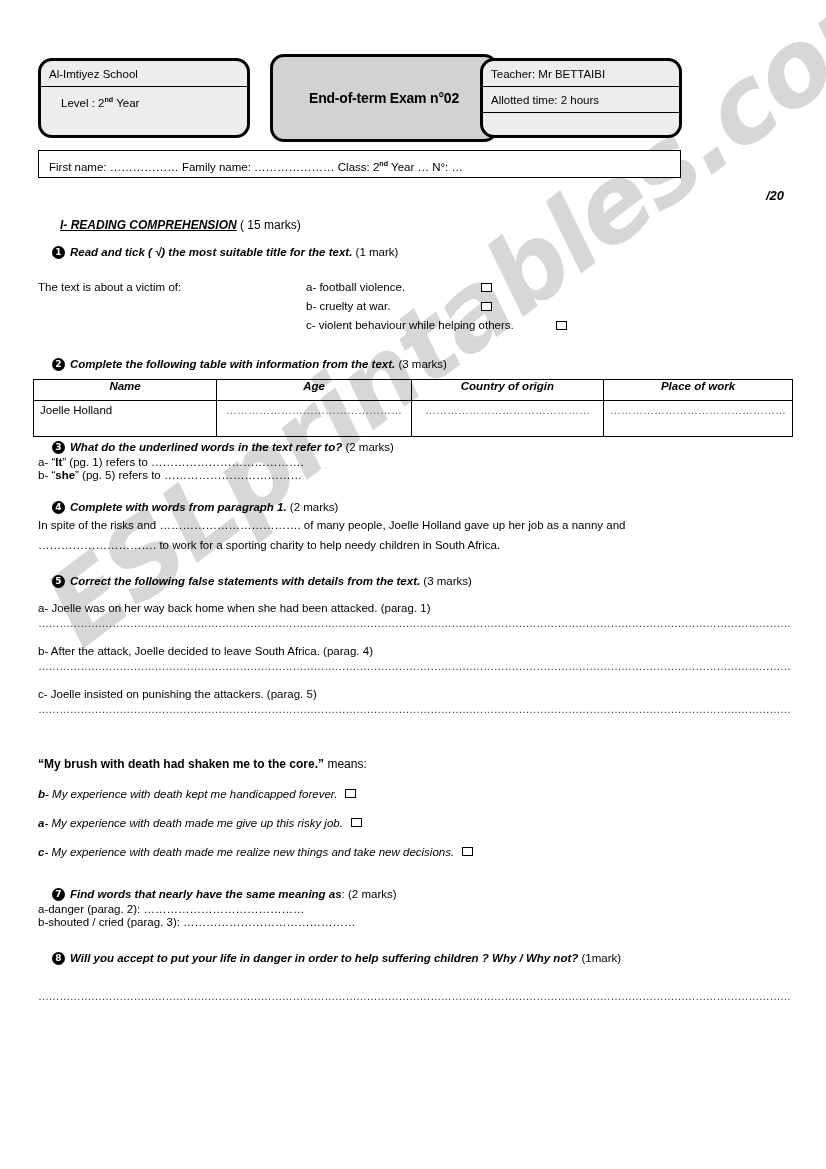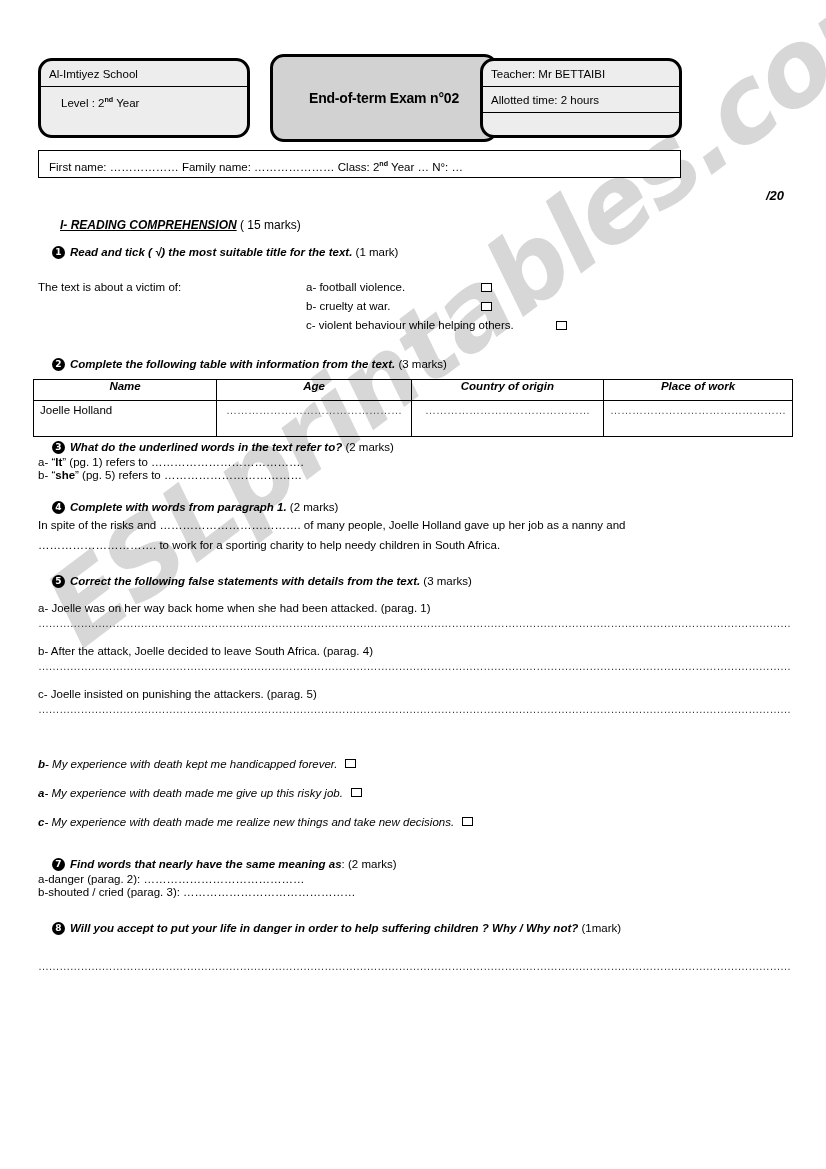--- a/index.html
+++ b/index.html
@@ -372,20 +372,21 @@
       <div class="dotrule">…………………………………………………………………………………………………………………………………………………………………………………………………………………………………………………………………………………………</div>
 
       <div class="stmt">c- Joelle insisted on punishing the attackers. (parag. 5)</div>
       <div class="dotrule">…………………………………………………………………………………………………………………………………………………………………………………………………………………………………………………………………………………………</div>
     </div>
 
     <div class="spacer-20"></div>
 
     <div class="q-block">
 
+      <div class="quote"><span>“My brush with death had shaken me to the core.”</span><span class="means"> means:</span></div>
 
       <div class="q6-opt">
         <span><b>b</b><span>- My experience with death kept me handicapped forever.</span></span>
         <span class="chk"></span>
       </div>
       <div class="q6-opt">
         <span><b>a</b><span>- My experience with death made me give up this risky job.</span></span>
         <span class="chk"></span>
       </div>
       <div class="q6-opt">

